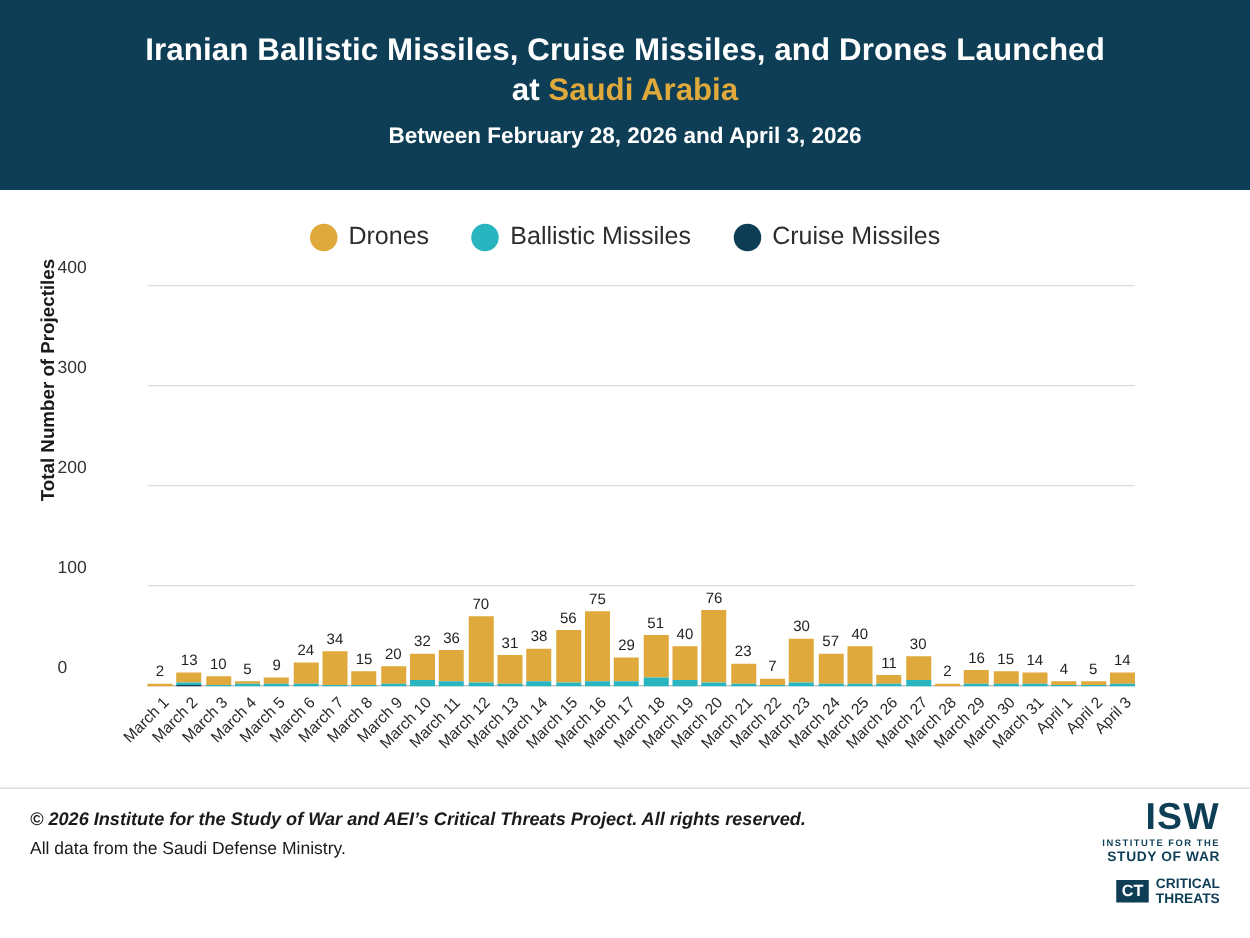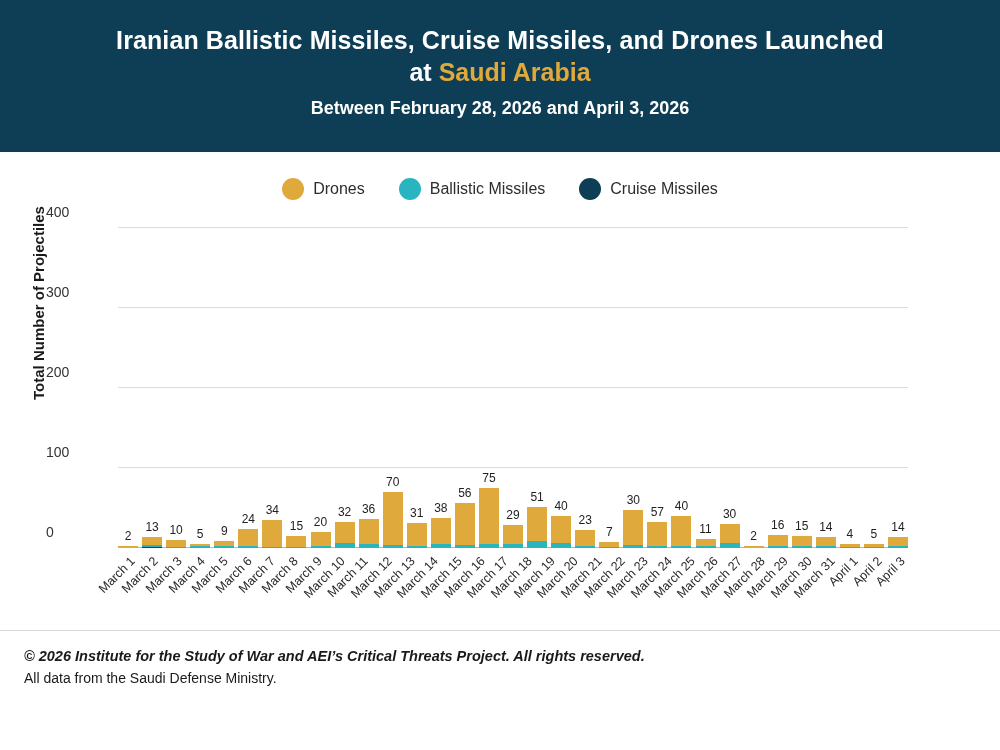--- a/index.html
+++ b/index.html
@@ -40,21 +40,21 @@
   
   .legend {
     display: flex;
     justify-content: center;
     align-items: center;
     gap: 34px;
     margin-top: 26px;
   }
   .legend-item { display: flex; align-items: center; gap: 9px; }
   .legend-dot { width: 22px; height: 22px; border-radius: 50%; display: block; }
-  .legend-label { font-size: 16px; color: #2d2d2d; }
+  .legend-label { font-size: 20px; color: #2d2d2d; }
   
   .chart-wrap {
     position: relative;
     width: 1000px;
     height: 420px;
     margin-top: 10px;
   }
   .ylabel {
     position: absolute;
     left: 30px;
@@ -390,20 +390,27 @@
         </div>
         <div class="bar-col">
           <div style="position: relative; width: 20px;">
             <div class="seg" style="height: 27.2px; background: rgb(224, 169, 59);"></div>
             <div class="seg" style="height: 4.8px; background: rgb(41, 181, 192);"></div>
             <div class="bar-total">40</div>
           </div>
         </div>
         <div class="bar-col">
           <div style="position: relative; width: 20px;">
+            <div class="seg" style="height: 57.6px; background: rgb(224, 169, 59);"></div>
+            <div class="seg" style="height: 3.2px; background: rgb(41, 181, 192);"></div>
+            <div class="bar-total">76</div>
+          </div>
+        </div>
+        <div class="bar-col">
+          <div style="position: relative; width: 20px;">
             <div class="seg" style="height: 16px; background: rgb(224, 169, 59);"></div>
             <div class="seg" style="height: 2.4px; background: rgb(41, 181, 192);"></div>
             <div class="bar-total">23</div>
           </div>
         </div>
         <div class="bar-col">
           <div style="position: relative; width: 20px;">
             <div class="seg" style="height: 4.8px; background: rgb(224, 169, 59);"></div>
             <div class="seg" style="height: 1.2px; background: rgb(41, 181, 192);"></div>
             <div class="bar-total">7</div>
@@ -596,13 +603,25 @@
       </div>
       <div class="xlab">
         <span>April 3</span>
       </div>
     </div>
 </div>
 
 <div class="footer">
   <div class="foot-copy">© 2026 Institute for the Study of War and AEI’s Critical Threats Project. All rights reserved.</div>
   <div class="foot-line">All data from the Saudi Defense Ministry.</div>
+  <div class="logos">
+    <div class="isw-logo">ISW</div>
+    <div class="isw-sub">INSTITUTE FOR THE</div>
+    <div class="isw-sub2">STUDY OF WAR</div>
+    <div class="ct-row">
+      <span class="ct-mark">CT</span>
+      <span class="ct-text">
+        <span>CRITICAL</span><br>
+        <span>THREATS</span>
+      </span>
+    </div>
+  </div>
 </div>
 
 </body></html>

